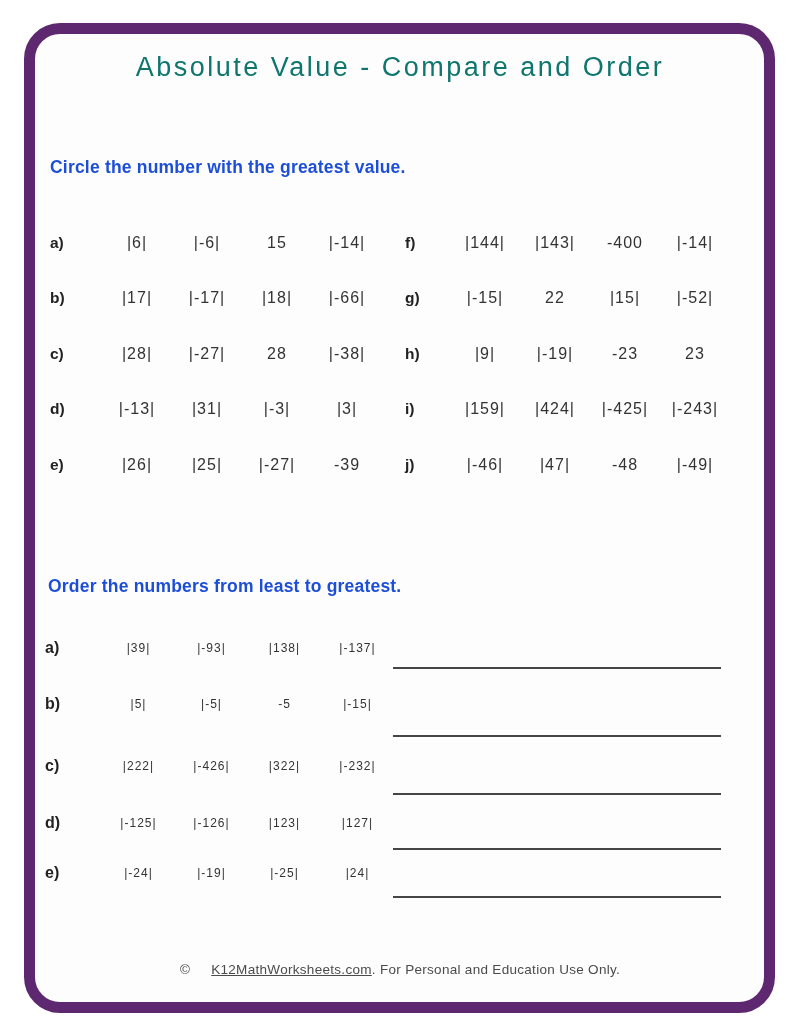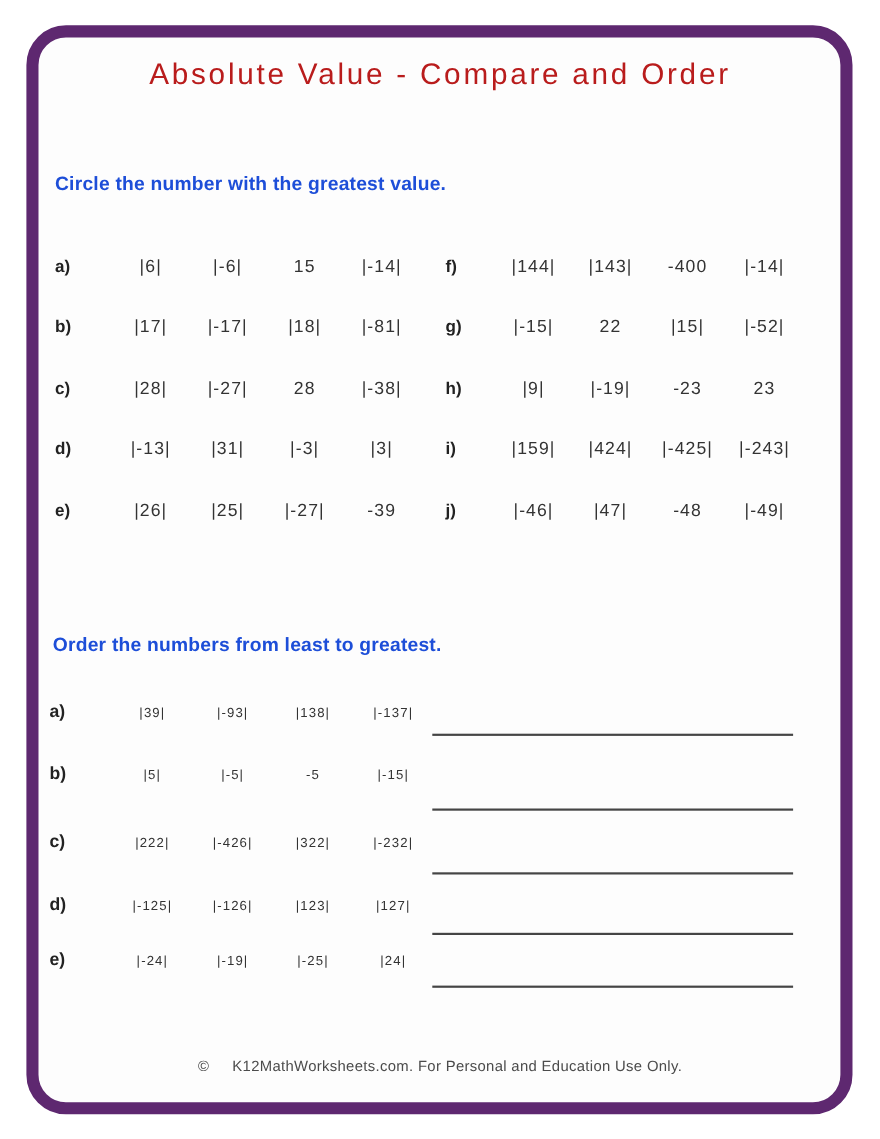--- a/index.html
+++ b/index.html
@@ -20,21 +20,21 @@
     background:#fdfdfd;
     z-index:0;
   }
   .title {
     position:absolute; z-index:2;
     left:0; top:52px; width:100%;
     text-align:center;
     font-size:27px;
     font-weight:500;
     letter-spacing:2.5px;
-    color:#b91c1c;
+    color:#0f766e;
     margin:0;
   }
   .instr {
     position:absolute; z-index:2;
     font-weight:700;
     font-size:17.5px;
     color:#1d4ed8;
     letter-spacing:0.2px;
   }
   .instr1 { left:50px; top:157px; }
@@ -83,21 +83,21 @@
     border-top:2px solid #454545;
   }
   .footer {
     position:absolute; z-index:2;
     left:0; top:962px; width:100%;
     text-align:center;
     font-size:13.5px;
     color:#4b4b4b;
     letter-spacing:0.3px;
   }
-  .footer .link { cursor:pointer;padding-left:17px; }
+  .footer .link { text-decoration:underline; cursor:pointer;padding-left:17px; }
 </style>
 </head>
 <body>
 
 <div class="page">
 
   <div class="frame"></div>
 
   <h1 class="title">Absolute Value - Compare and Order</h1>
 
@@ -107,21 +107,21 @@
     <div class="rlabel">a)</div>
     <div class="num">|6|</div>
     <div class="num">|-6|</div>
     <div class="num">15</div>
     <div class="num">|-14|</div>
 
     <div class="rlabel">b)</div>
     <div class="num">|17|</div>
     <div class="num">|-17|</div>
     <div class="num">|18|</div>
-    <div class="num">|-81|</div>
+    <div class="num">|-66|</div>
 
     <div class="rlabel">c)</div>
     <div class="num">|28|</div>
     <div class="num">|-27|</div>
     <div class="num">28</div>
     <div class="num">|-38|</div>
 
     <div class="rlabel">d)</div>
     <div class="num">|-13|</div>
     <div class="num">|31|</div>

